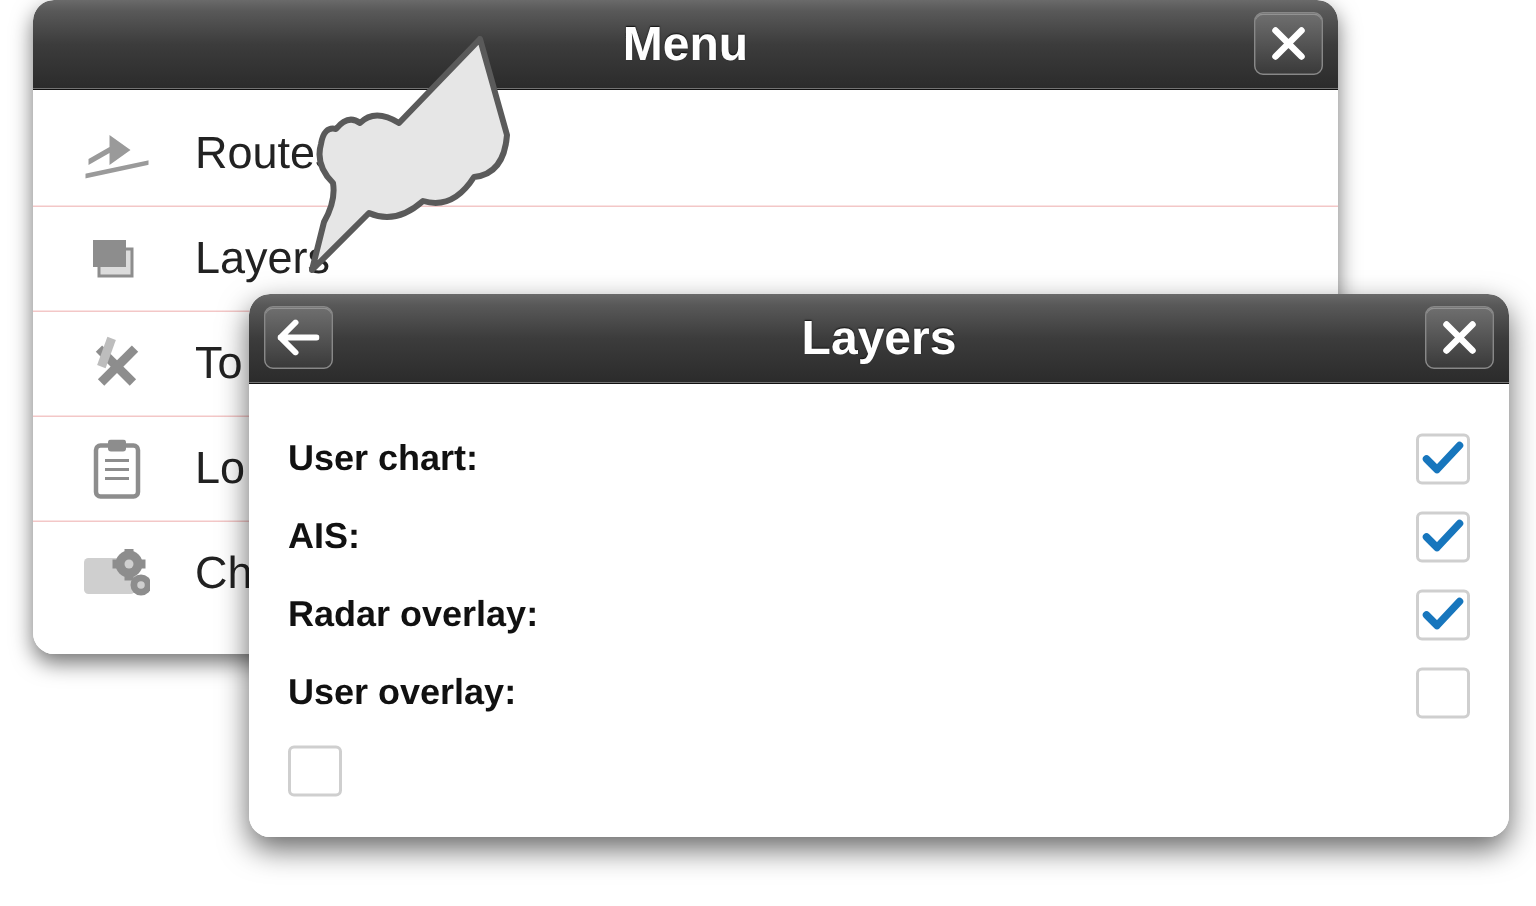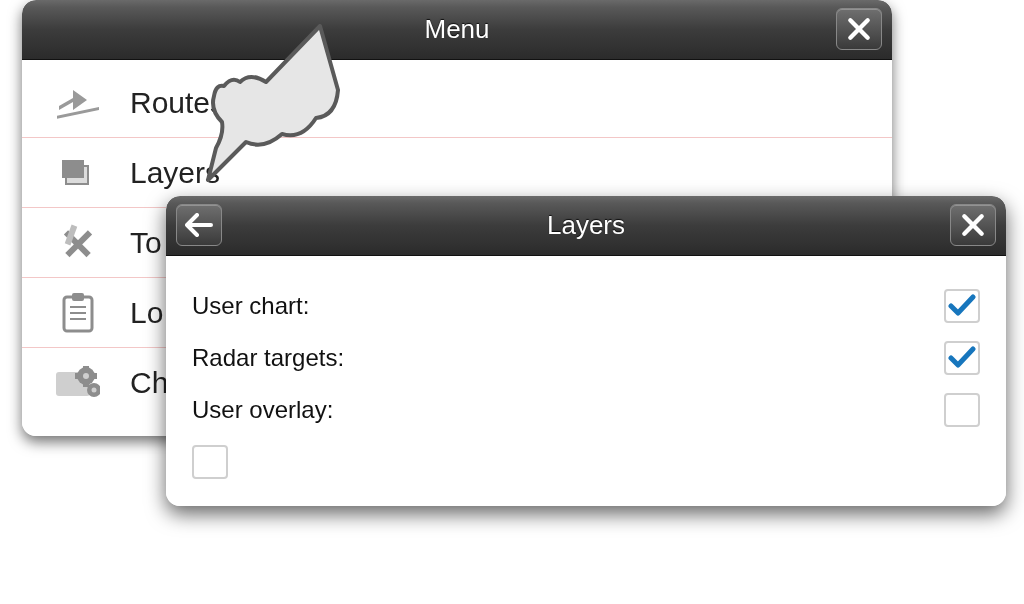--- a/index.html
+++ b/index.html
@@ -31,22 +31,22 @@
     border-bottom: 1px solid #111;
     position: relative;
     display: flex;
     align-items: center;
     justify-content: center;
     border-top-left-radius: 14px;
     border-top-right-radius: 14px;
   }
   .panel-header-title {
     color: #fff;
-    font-size: 26px;
-    font-weight: 400;
+    font-size: 32px;
+    font-weight: 700;
     text-shadow: 0 -1px 1px rgba(0,0,0,0.8);
   }
   .header-btn {
     position: absolute;
     top: 8px;
     width: 46px;
     height: 42px;
     border-radius: 6px;
     background: linear-gradient(to bottom, #6f6f6f, #3a3a3a);
     border: 1px solid #888;
@@ -107,21 +107,21 @@
   .layer-row {
     display: flex;
     align-items: center;
     justify-content: space-between;
     height: 48px;
     margin-bottom: 4px;
   }
   .layer-label {
     font-size: 24px;
     color: #111;
-    font-weight: 400;
+    font-weight: 700;
   }
   .checkbox {
     width: 36px;
     height: 34px;
     border: 2px solid #cfcfcf;
     border-radius: 4px;
     background: #fff;
     display: flex;
     align-items: center;
     justify-content: center;
@@ -239,21 +239,29 @@
 
   <div class="layer-row">
         <span class="layer-label">User chart:</span>
         <div class="checkbox checked">
           <svg width="28" height="24" viewBox="0 0 28 24">
             <path d="M3 12 L10 19 L25 3" stroke="#1776bd" stroke-width="5" fill="none" stroke-linecap="round" stroke-linejoin="round"></path>
           </svg>
         </div>
       </div>
       <div class="layer-row">
-        <span class="layer-label">Radar targets:</span>
+        <span class="layer-label">AIS:</span>
+        <div class="checkbox checked">
+          <svg width="28" height="24" viewBox="0 0 28 24">
+            <path d="M3 12 L10 19 L25 3" stroke="#1776bd" stroke-width="5" fill="none" stroke-linecap="round" stroke-linejoin="round"></path>
+          </svg>
+        </div>
+      </div>
+      <div class="layer-row">
+        <span class="layer-label">Radar overlay:</span>
         <div class="checkbox checked">
           <svg width="28" height="24" viewBox="0 0 28 24">
             <path d="M3 12 L10 19 L25 3" stroke="#1776bd" stroke-width="5" fill="none" stroke-linecap="round" stroke-linejoin="round"></path>
           </svg>
         </div>
       </div>
       <div class="layer-row">
         <span class="layer-label">User overlay:</span>
         <div class="checkbox"></div>
       </div>

